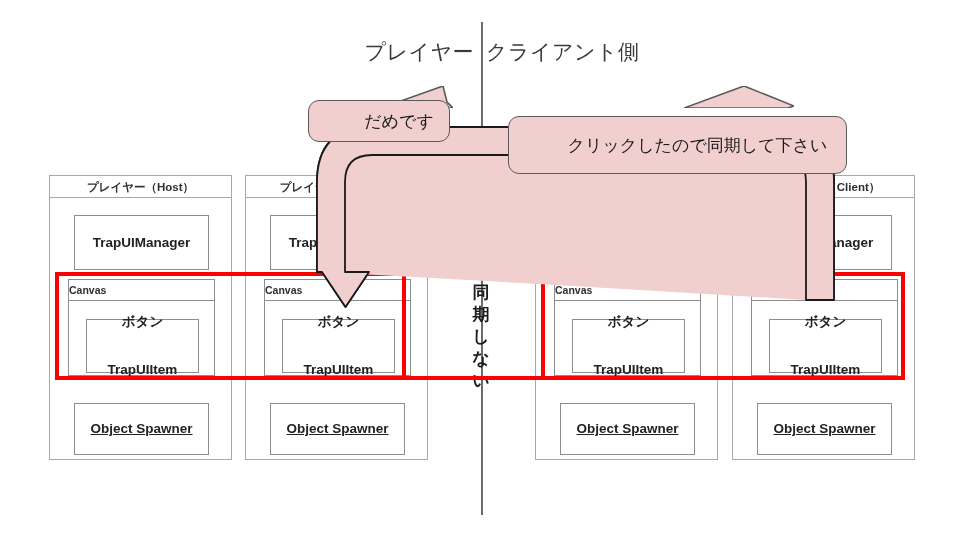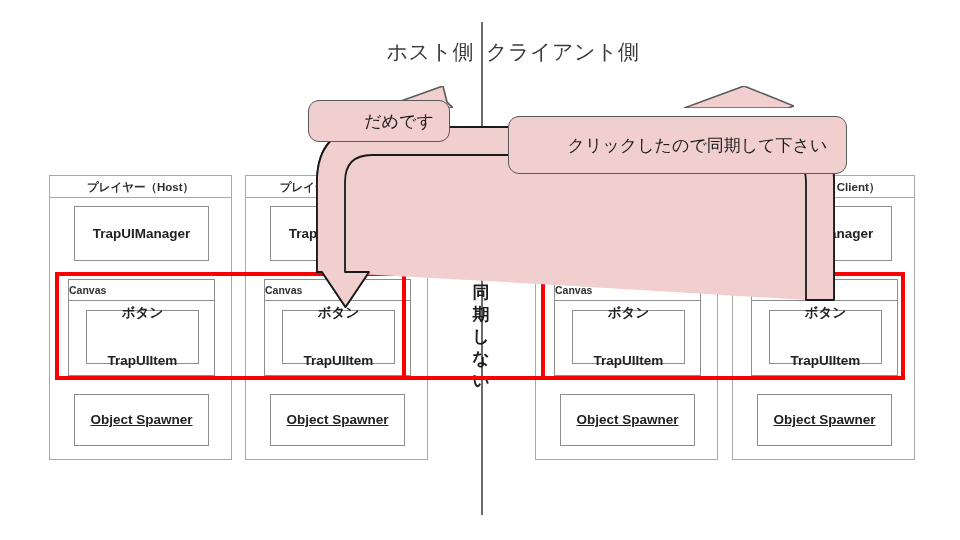--- a/index.html
+++ b/index.html
@@ -133,20 +133,21 @@
     display: flex;
     flex-direction: column;
     align-items: center;
     justify-content: center;
     font-size: 13.5px;
     font-weight: bold;
     color: #222222;
     background: transparent;
     text-align: center;
     line-height: 16px;
+    margin-top: 9px;
   }
 
   .node-manager {
     left: 24px; top: 30px; width: 135px; height: 55px;
   }
 
   .canvas-group {
     position: absolute;
     left: 18px; top: 103px; width: 147px; height: 97px;
     border: 1.4px solid #8d8d8d;
@@ -186,21 +187,21 @@
     height: 4px;
     background: #fb0000;
     z-index: 3;
   }
   #red-connector-top    { left: 402px; top: 272px; width: 143px; }
   #red-connector-bottom { left: 402px; top: 376px; width: 143px; }
 </style>
 </head>
 <body>
 
-<div class="side-label" id="host-side-label">ホスト側</div>
+<div class="side-label" id="host-side-label">プレイヤー</div>
 <div class="side-label" id="client-side-label">クライアント側</div>
 
 <div id="center-divider"></div>
 
 <div id="no-sync-label">
   <span>同</span>
   <span>期</span>
   <span>し</span>
   <span>な</span>
   <span>い</span>

